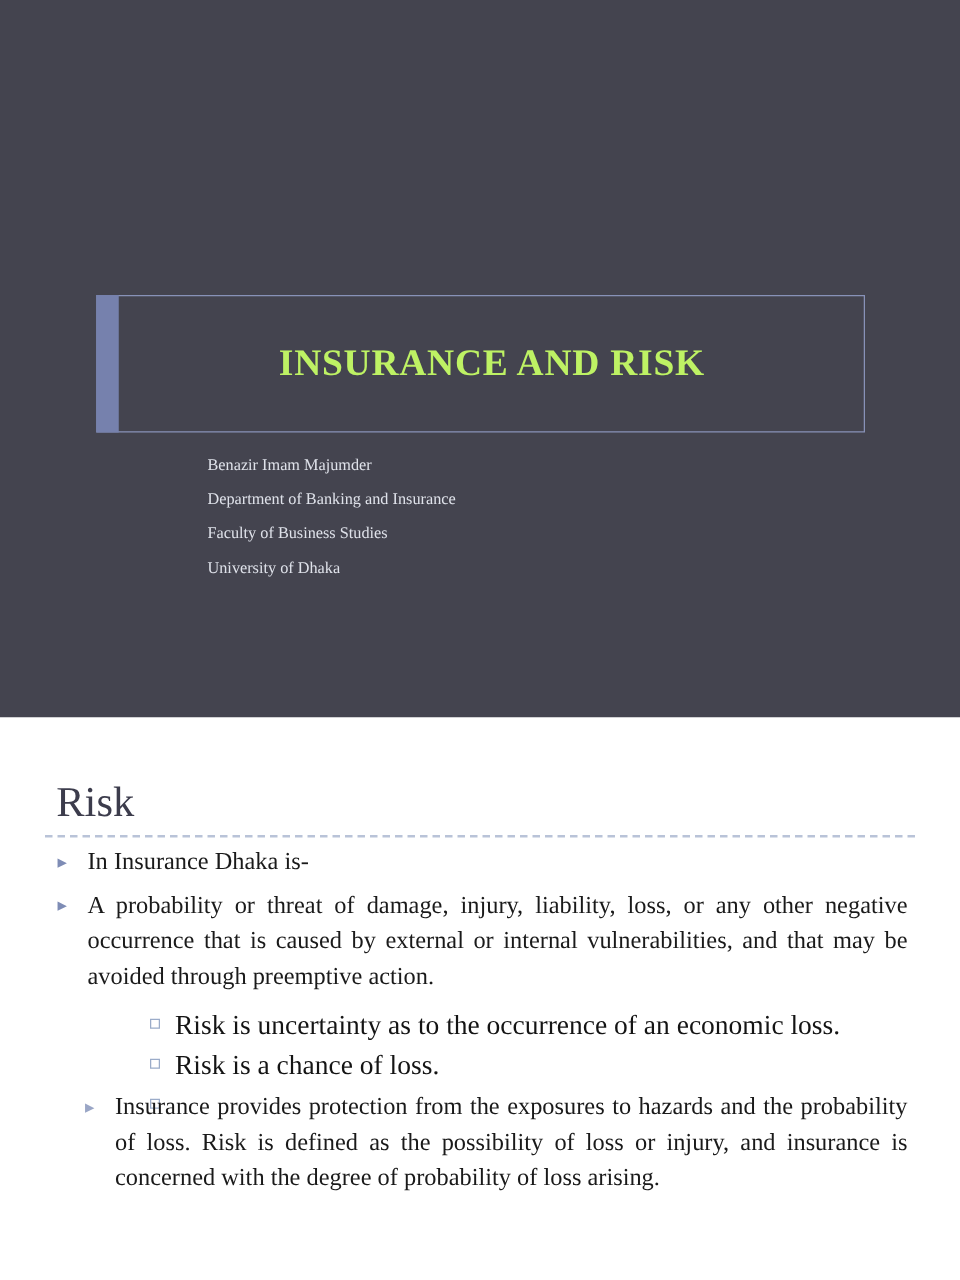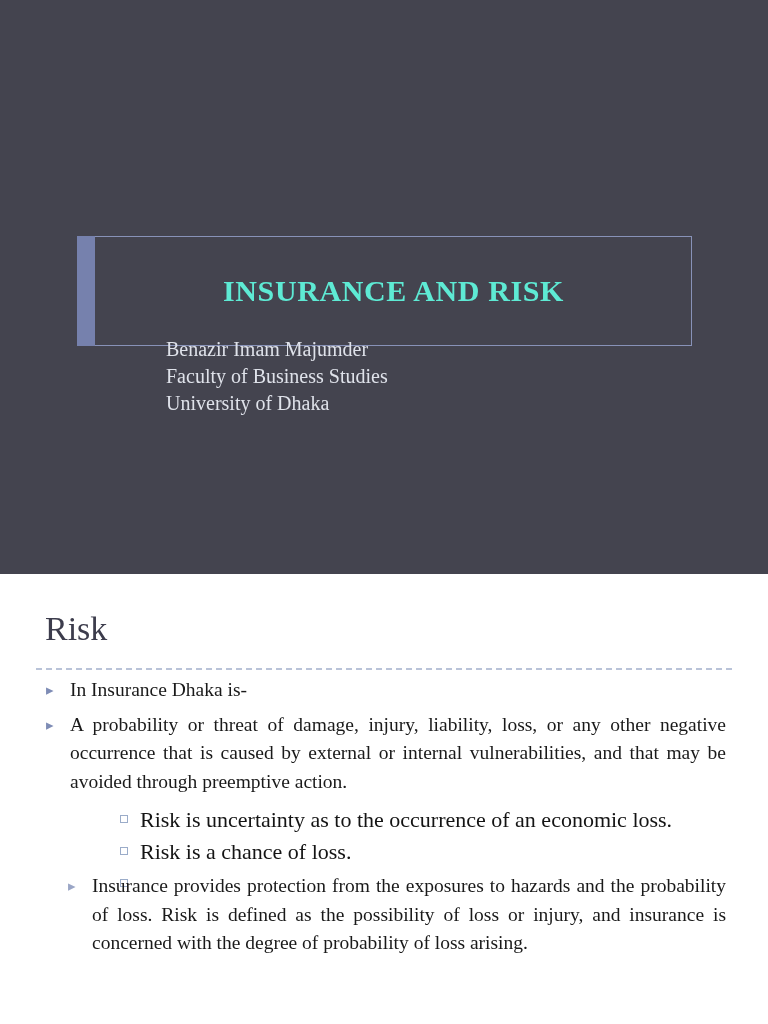--- a/index.html
+++ b/index.html
@@ -45,55 +45,55 @@
 
   .title-text {
     position: absolute;
     left: 95px;
     top: 236px;
     width: 597px;
     height: 110px;
     display: flex;
     align-items: center;
     justify-content: center;
-    color: #5eead4;
+    color: #bef264;
     font-size: 30px;
     font-weight: bold;
     letter-spacing: 0.6px;
     text-align: center;
     box-sizing: border-box;
     padding: 0 10px;
   }
 
   .subtitle-block {
     position: absolute;
     left: 166px;
-    top: 336px;
+    top: 358px;
     color: #dfe2ea;
-    font-size: 20px;
+    font-size: 13px;
     line-height: 27.2px;
   }
   .subtitle-line {
     white-space: nowrap;
   }
 
   
   .slide-content {
     position: relative;
     width: 768px;
     height: 450px;
     background: #ffffff;
     box-sizing: border-box;
     overflow: hidden;
   }
 
   .content-heading {
     position: absolute;
     left: 45px;
-    top: 36px;
+    top: 50px;
     font-size: 34px;
     color: #3c3c4c;
     font-weight: normal;
     line-height: 38px;
   }
 
   .heading-rule {
     position: absolute;
     left: 36px;
     top: 94px;
@@ -169,20 +169,21 @@
 <div class="slide-title">
 
   <div class="title-box"></div>
 
   <div class="title-accent-bar"></div>
 
   <div class="title-text">INSURANCE AND RISK</div>
 
   <div class="subtitle-block">
     <div class="subtitle-line">Benazir Imam Majumder</div>
+    <div class="subtitle-line">Department of Banking and Insurance</div>
     <div class="subtitle-line">Faculty of Business Studies</div>
     <div class="subtitle-line">University of Dhaka</div>
   </div>
 
 </div>
 
 <div class="slide-content">
 
   <div class="content-heading">Risk</div>
 

